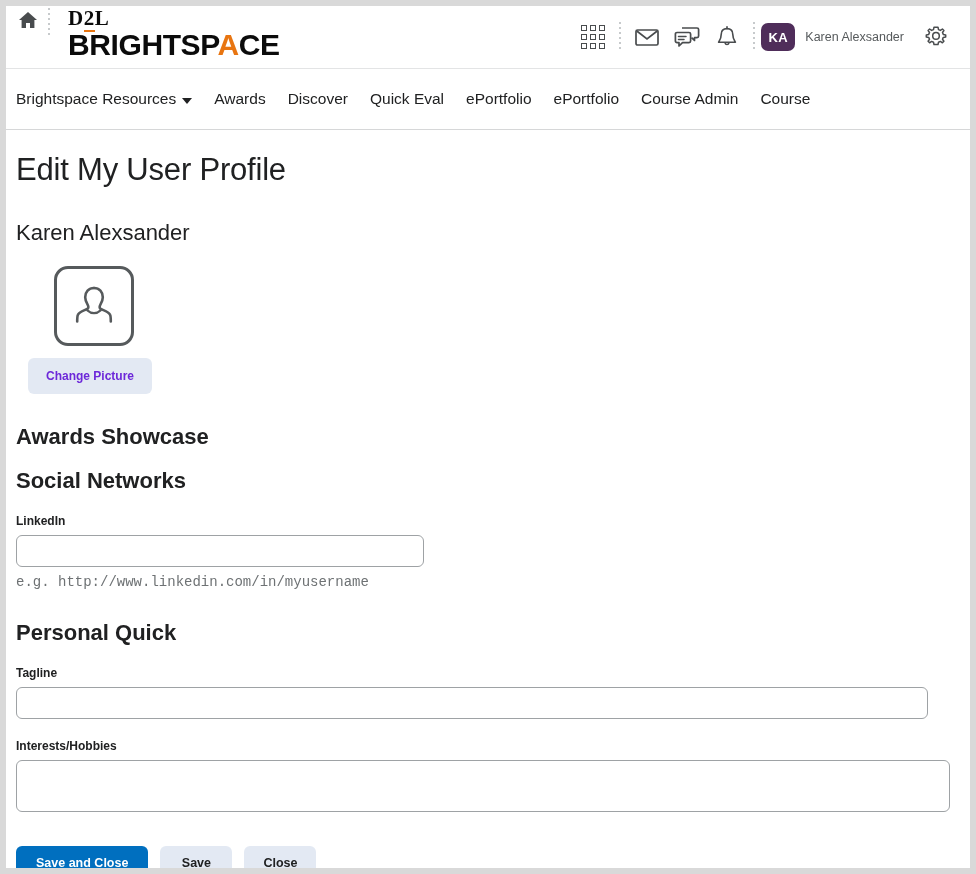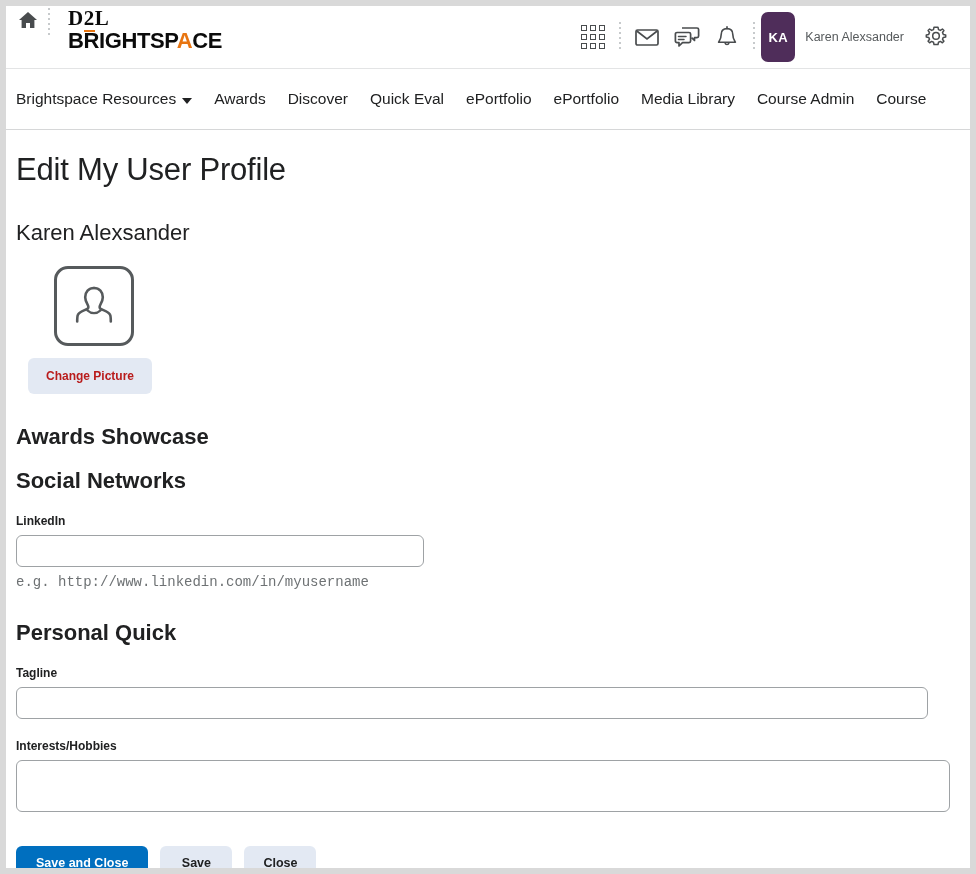--- a/index.html
+++ b/index.html
@@ -73,21 +73,21 @@
   }
   .brand-d2l .two {
     color: #0b0b0b;
     border-bottom: 2px solid #e87511;
     padding-bottom: 0px;
   }
   .brand-name {
     display: block;
     font-family: "Liberation Sans", sans-serif;
     font-weight: bold;
-    font-size: 22px;
+    font-size: 30px;
     letter-spacing: -0.4px;
     color: #0b0b0b;
     position: relative;
   }
   .brand-name .flame {
     color: #e87511;
     position: relative;
   }
 
   .header-right {
@@ -114,21 +114,21 @@
   .waffle span {
     display: block;
     width: 6px;
     height: 6px;
     border: 1.6px solid #494c4e;
     box-sizing: border-box;
     background: #ffffff;
   }
   .avatar-badge {
     width: 34px;
-    height: 50px;
+    height: 28px;
     border-radius: 7px;
     background: #4f2d5a;
     color: #ffffff;
     font-size: 13px;
     font-weight: bold;
     display: flex;
     align-items: center;
     justify-content: center;
     letter-spacing: 0.4px;
     flex: 0 0 auto;
@@ -205,21 +205,21 @@
     display: flex;
     align-items: center;
     justify-content: center;
     background: #ffffff;
   }
   .change-picture {
     margin-top: 12px;
     margin-left: -26px;
     display: inline-block;
     background: #e3e9f3;
-    color: #b91c1c;
+    color: #6d28d9;
     font-size: 12px;
     font-weight: bold;
     border: none;
     border-radius: 6px;
     padding: 11px 18px;
     cursor: pointer;
     font-family: "Liberation Sans", sans-serif;
   }
 
   .section-heading {
@@ -378,21 +378,20 @@
   <div class="navbar">
     <div class="nav-item">
       <span>Brightspace Resources</span>
       <span class="caret"></span>
     </div>
     <div class="nav-item">Awards</div>
     <div class="nav-item">Discover</div>
     <div class="nav-item">Quick Eval</div>
     <div class="nav-item">ePortfolio</div>
     <div class="nav-item">ePortfolio</div>
-    <div class="nav-item">Media Library</div>
     <div class="nav-item">Course Admin</div>
     <div class="nav-item">Course</div>
   </div>
 
   <div class="content">
 
     <h1 class="page-title">Edit My User Profile</h1>
 
     <h2 class="person-name">Karen Alexsander</h2>
 

